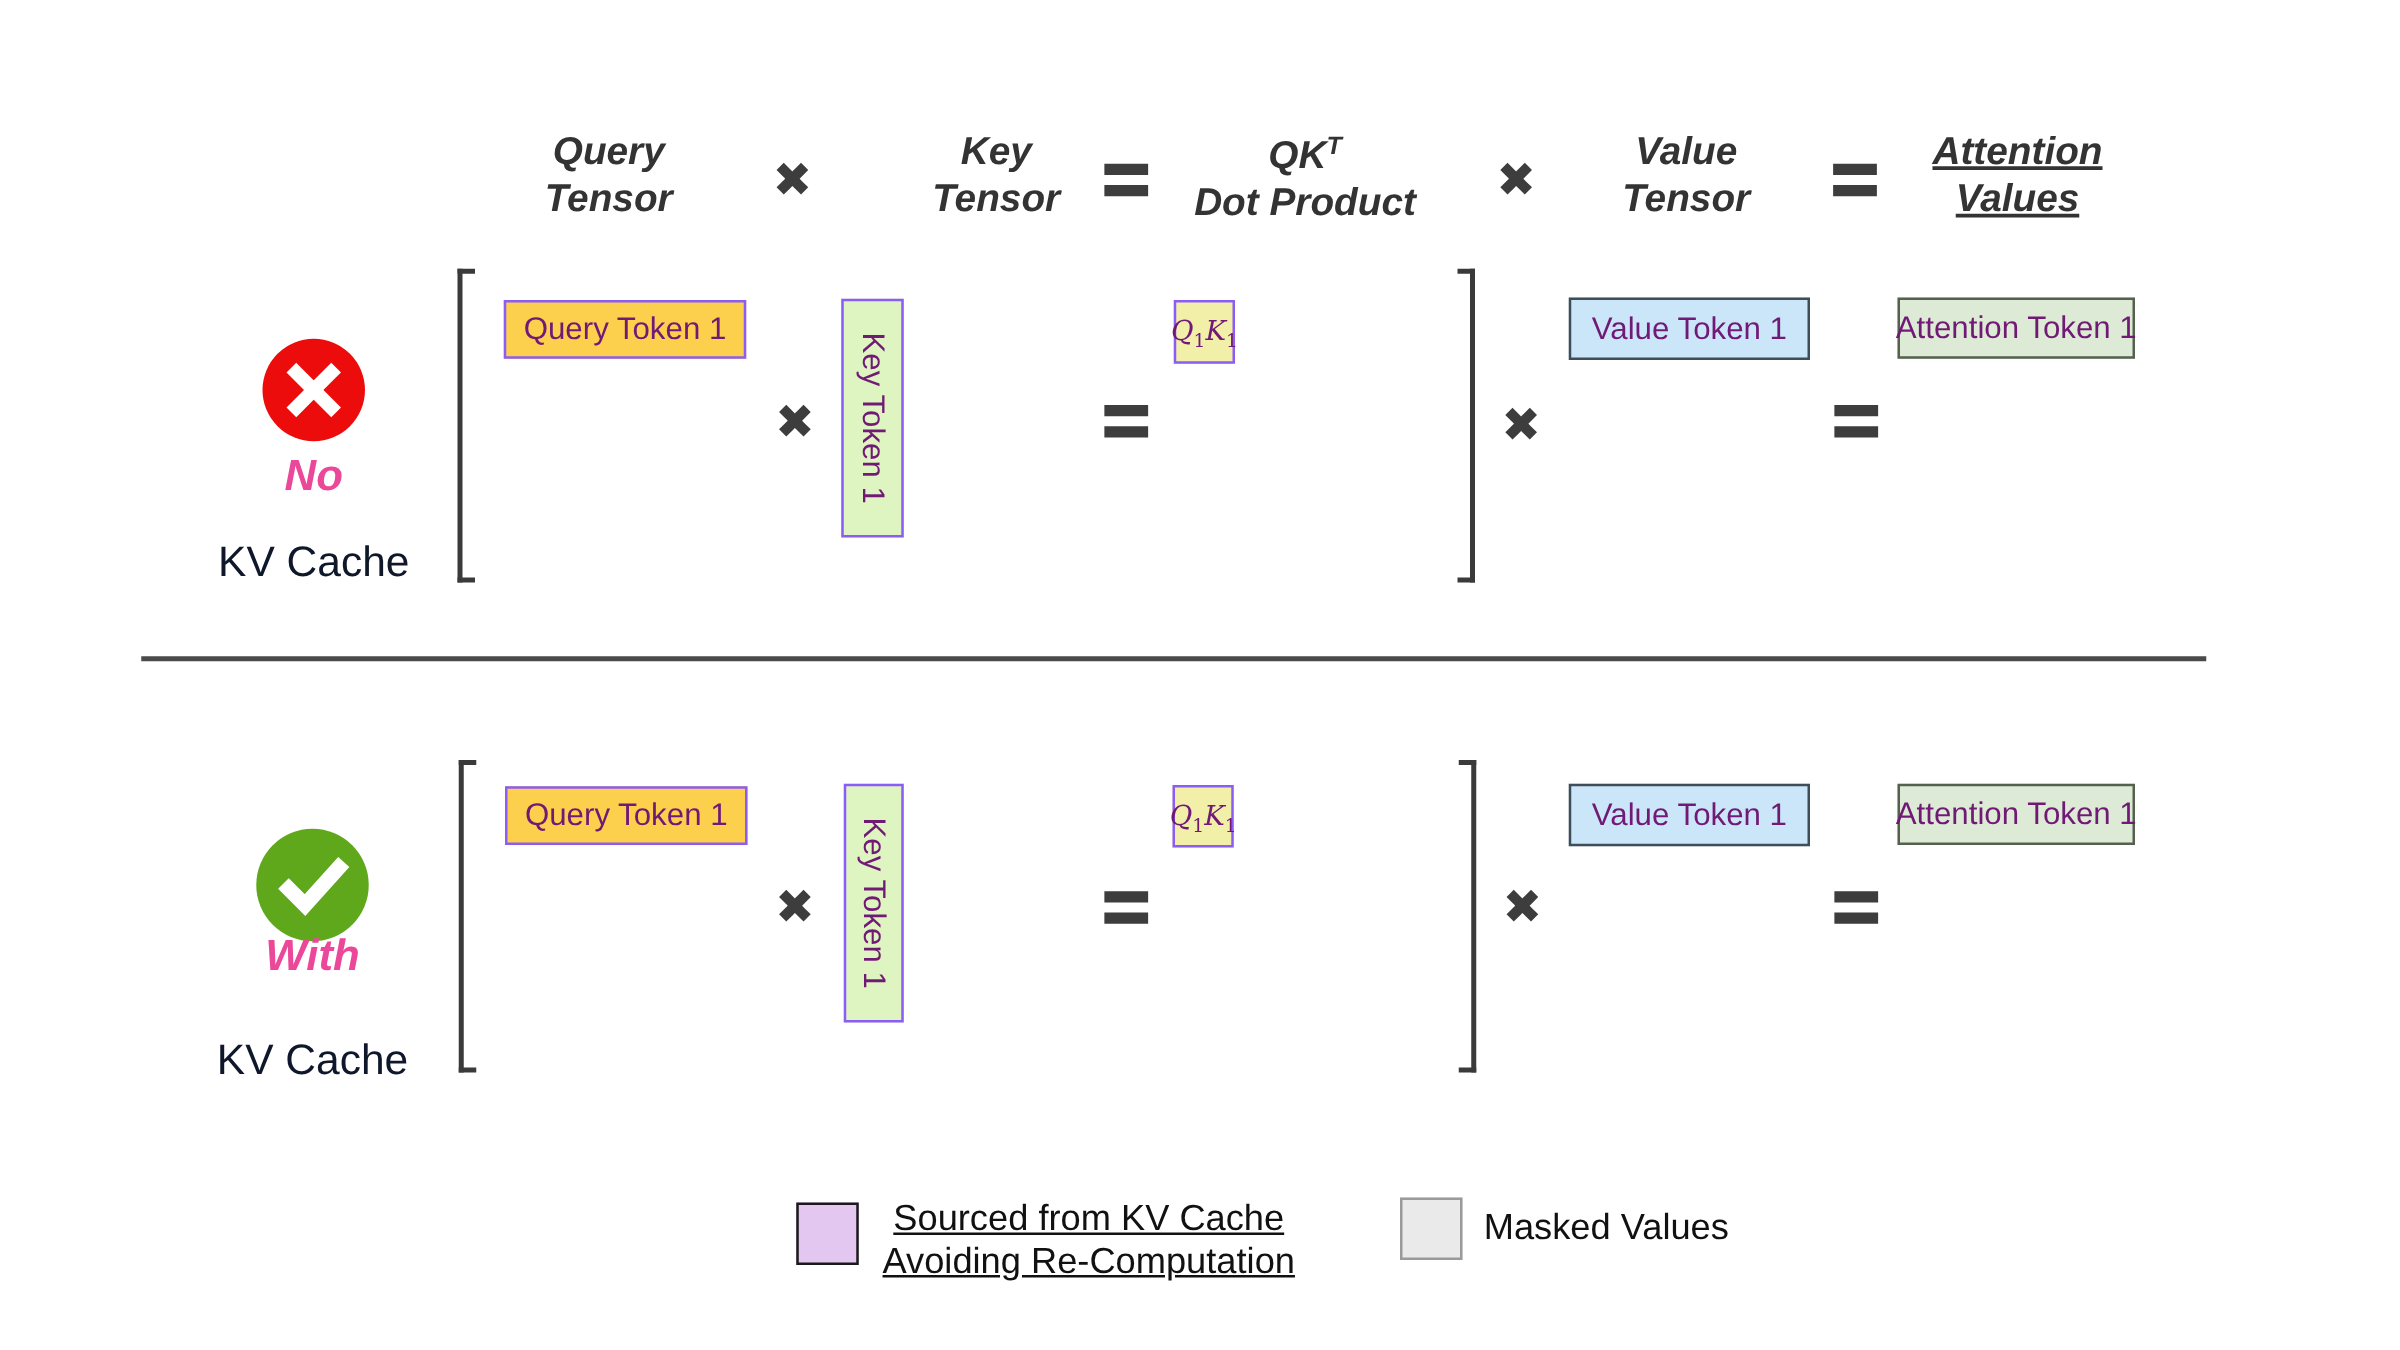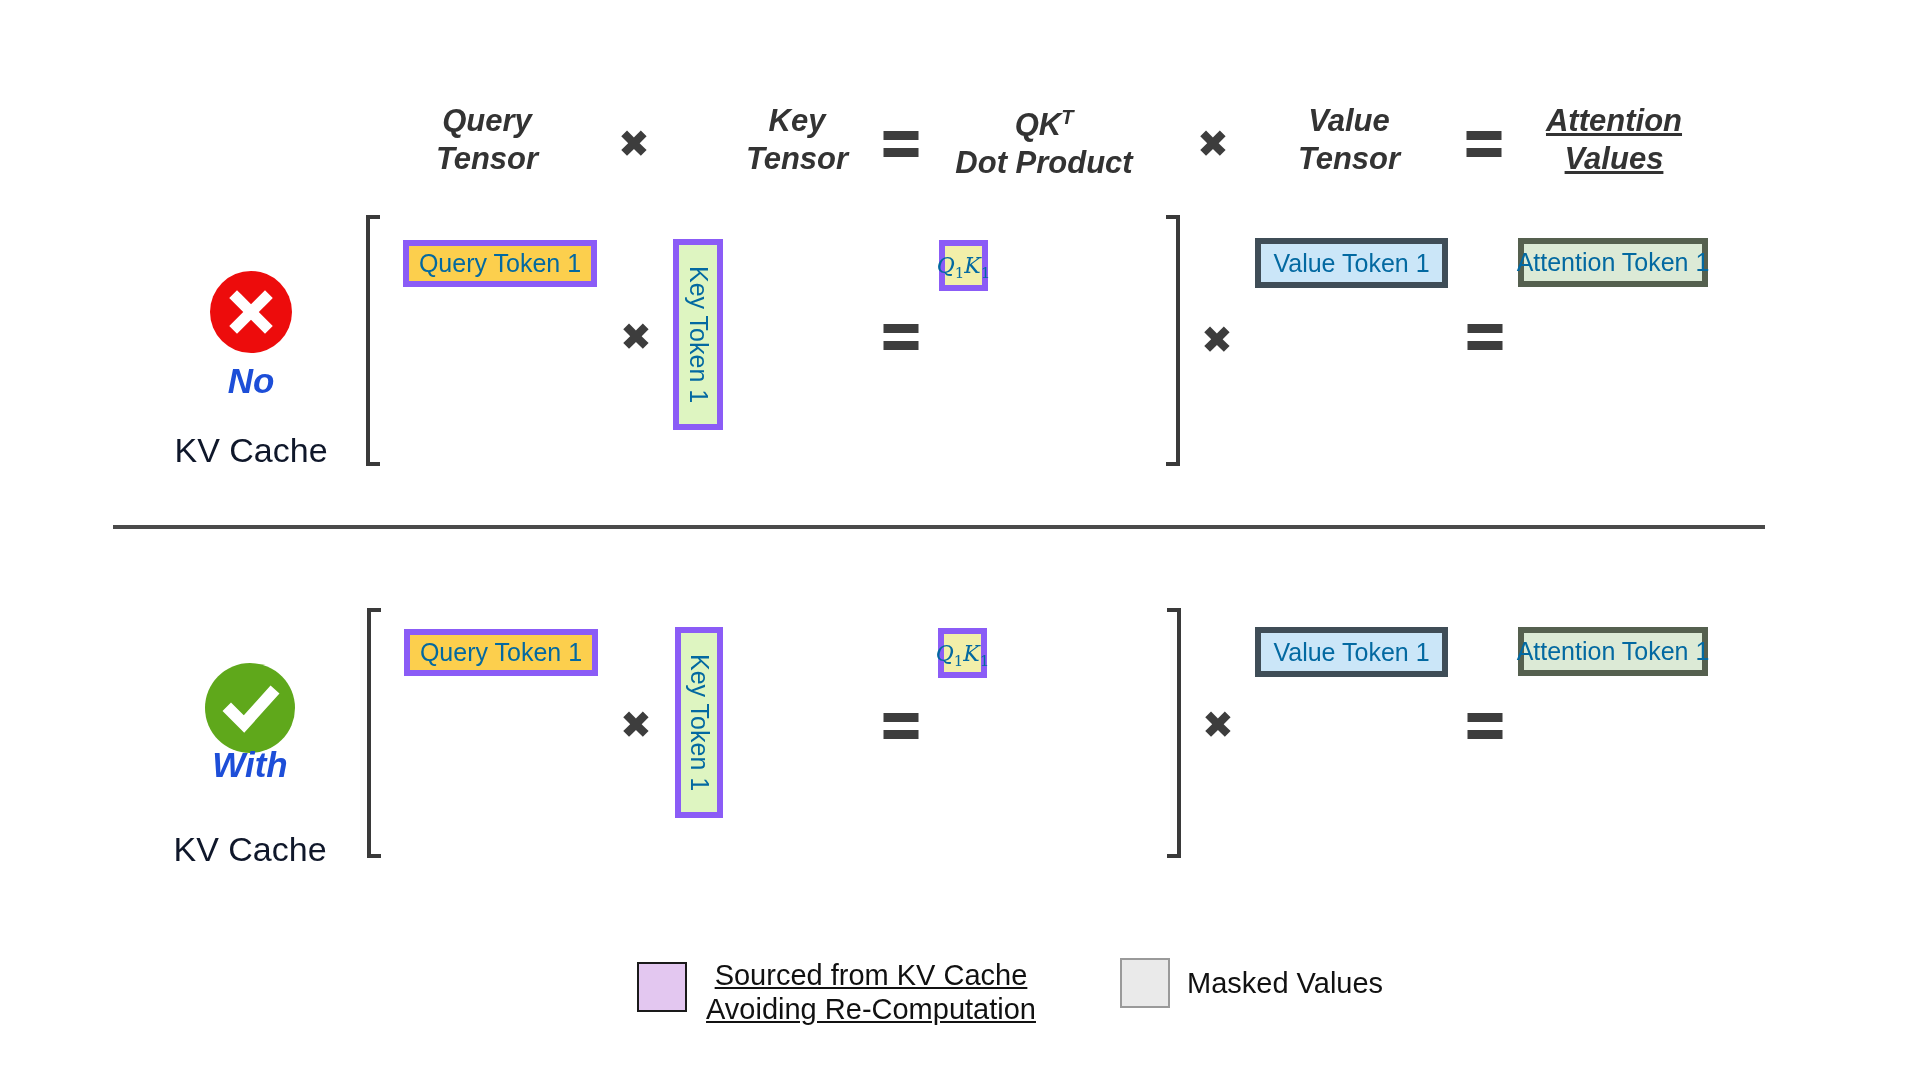--- a/index.html
+++ b/index.html
@@ -23,21 +23,21 @@
     font-size:38px;color:#3d3d3d;line-height:38px;font-family:"DejaVu Sans", sans-serif;
   }
   .eq{
     width:35px;height:26px;box-sizing:border-box;
     border-top:9px solid #3d3d3d;border-bottom:9px solid #3d3d3d;
   }
 
   
   .box{
     position:absolute;box-sizing:border-box;display:flex;align-items:center;justify-content:center;
-    font-size:25px;color:#0369a1;border:6px solid #8b5cf6;text-align:center;white-space:nowrap;
+    font-size:25px;color:#701a75;border:2px solid #8b5cf6;text-align:center;white-space:nowrap;
   }
   .box-query{background:#fccf4d;}
   .box-key{background:#def5c1;writing-mode:vertical-rl;}
   .box-qk{background:#f2efa9;font-family:"DejaVu Serif", serif;font-style:italic;font-size:22px;}
   .box-qk sub{font-size:15px;font-style:normal;line-height:0;}
   .box-value{background:#cbe6f8;border-color:#3f4d57;}
   .box-attn{background:#dcead6;border-color:#55604f;}
 
   
   .bracket{position:absolute;box-sizing:border-box;width:14px;}
@@ -45,21 +45,21 @@
   .bracket-right{border-right:4px solid #3a3a3a;border-top:4px solid #3a3a3a;border-bottom:4px solid #3a3a3a;}
 
   
   .badge{
     position:absolute;transform:translate(-50%,-50%);border-radius:50%;
     display:flex;align-items:center;justify-content:center;
   }
   .badge-no{width:82px;height:82px;background:#ed0c0c;}
   .badge-yes{width:90px;height:90px;background:#5fa81b;}
 
-  .side-label-1{font-size:35px;font-weight:700;font-style:italic;color:#1d4ed8;white-space:nowrap;}
+  .side-label-1{font-size:35px;font-weight:700;font-style:italic;color:#ec4899;white-space:nowrap;}
   .side-label-2{font-size:34px;color:#0f172a;white-space:nowrap;margin-top:32px;}
 
   .divider{position:absolute;background:#4a4a4a;}
 
   
   .swatch{position:absolute;box-sizing:border-box;width:50px;height:50px;}
   .swatch-kv{background:#e3c7f0;border:2px solid #1a1a1a;}
   .swatch-masked{background:#eaeaea;border:2px solid #9a9a9a;}
   .legend-text{font-size:29px;line-height:34px;color:#111;text-align:center;white-space:nowrap;}
   .legend-text-left{font-size:29px;color:#111;white-space:nowrap;transform:translateY(-50%);}

